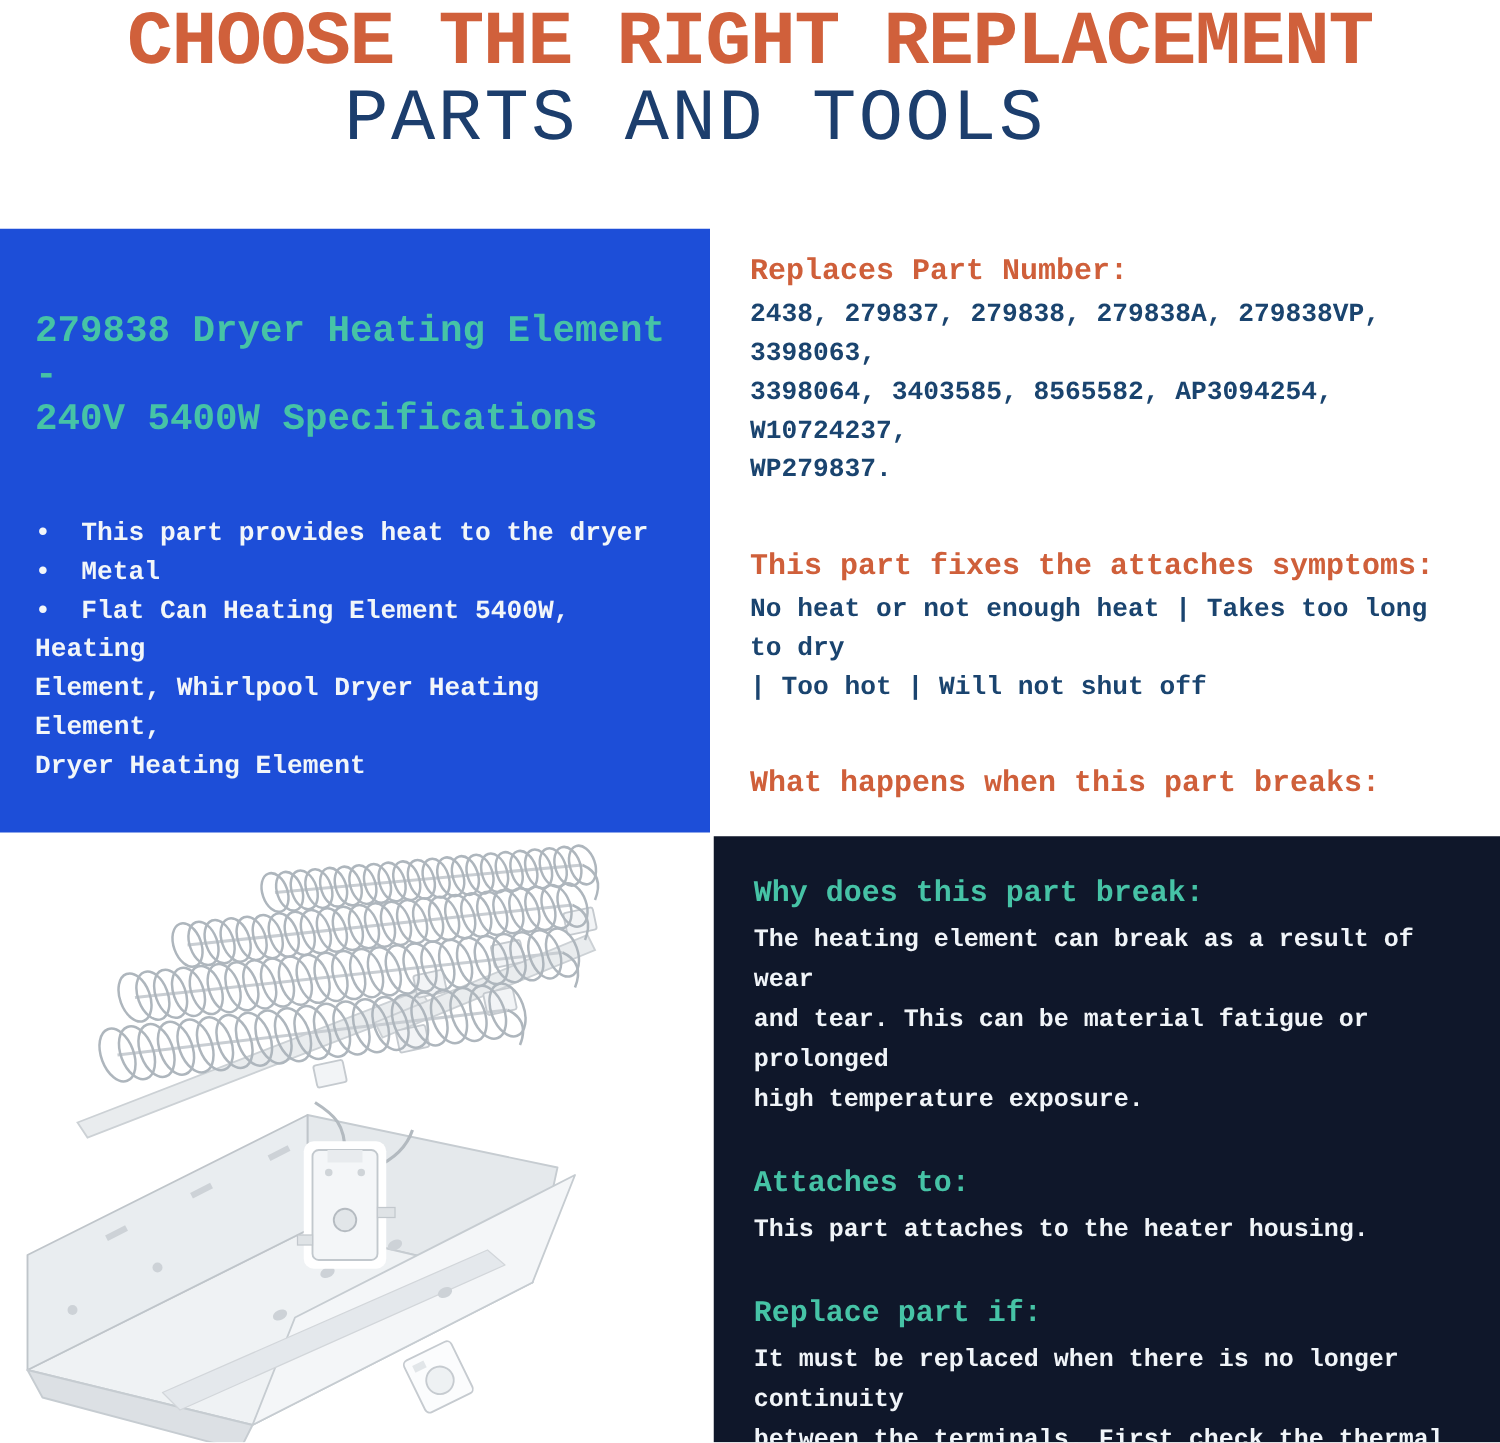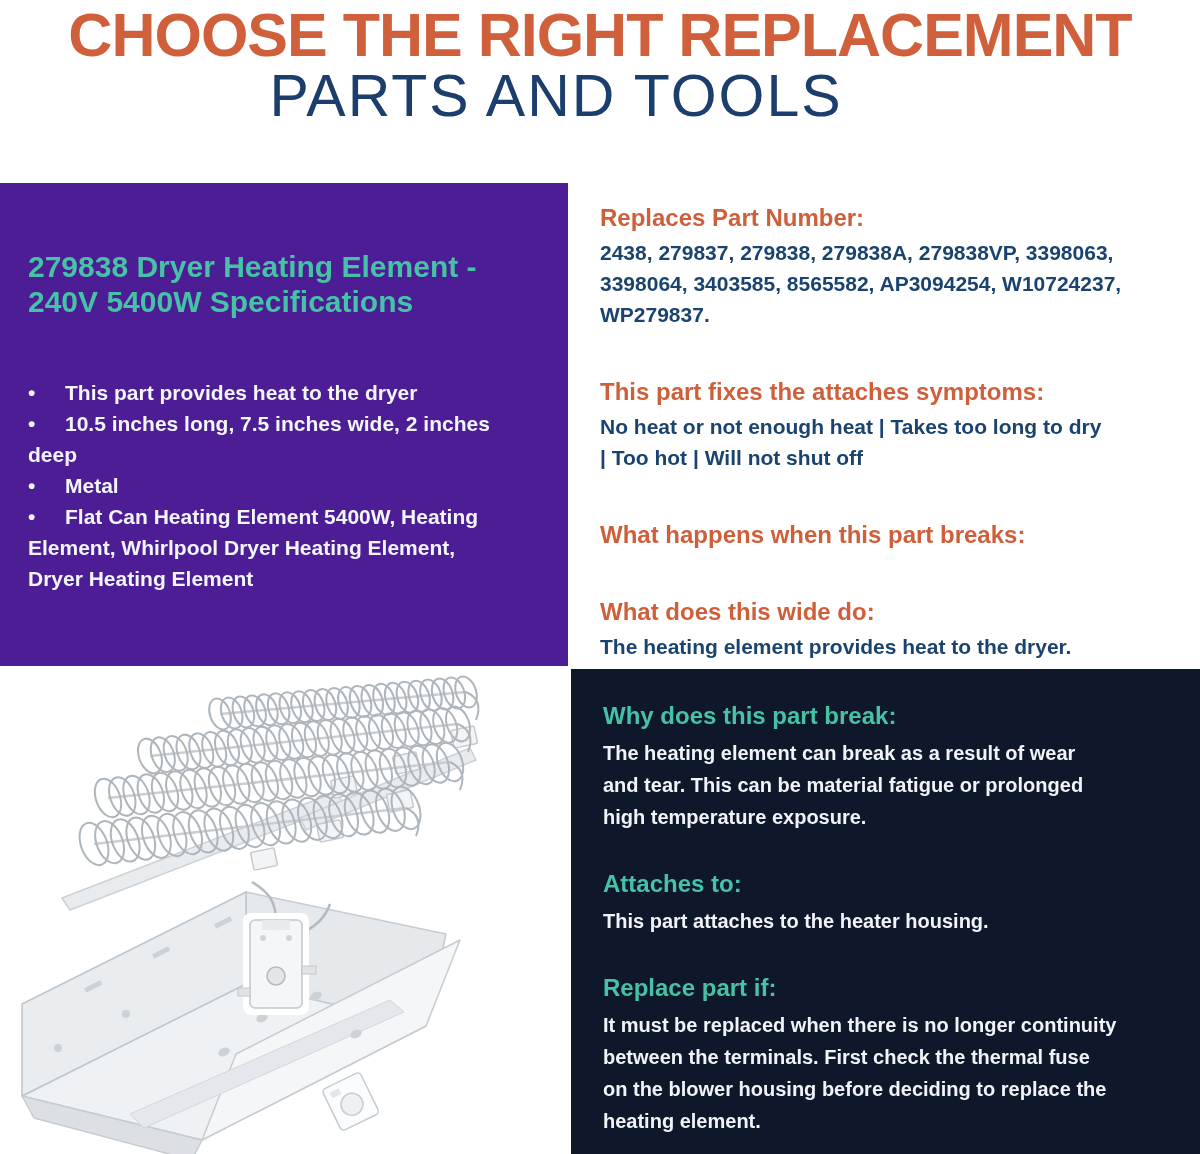--- a/index.html
+++ b/index.html
@@ -1,34 +1,34 @@
 <!DOCTYPE html>
 <html><head>
 <meta charset="utf-8">
 <style>
   html,body { margin:0; padding:0; background:#ffffff; }
   .page {
     position:relative; width:1200px; height:1154px; overflow:hidden;
-    background:#ffffff; font-family:Liberation Sans, sans-serif;
+    background:#ffffff; font-family:Liberation Mono, monospace;
   }
   
   .title1 {
     position:absolute; top:0px; left:0; width:1200px; text-align:center;
     font-size:61px; font-weight:700; letter-spacing:-1px; white-space:nowrap;
     color:#D0603B; margin:0;
   }
   .title2 {
     position:absolute; top:62px; left:0; width:1112px; text-align:center;
     font-size:59px; font-weight:400; letter-spacing:2px; white-space:nowrap;
     color:#1C3E6D; margin:0;
   }
   
   .spec-panel {
     position:absolute; left:0; top:183px; width:568px; height:483px;
-    background:#4c1d95; box-sizing:border-box; padding:66px 26px 0 28px;
+    background:#1d4ed8; box-sizing:border-box; padding:66px 26px 0 28px;
   }
   .spec-title {
     color:#46C3A6; font-size:30px; font-weight:700; line-height:35px;
     white-space:pre-line; margin:0;
   }
   .bullets { margin-top:58px; }
   .bullet { margin:0; color:#F2F6F9; font-size:21px; font-weight:700; line-height:31px; }
   .dot { display:inline-block; width:37px; }
   .bt { white-space:pre-line; }
   
@@ -58,22 +58,20 @@
 <div class="page">
 
   <h1 class="title1">CHOOSE THE RIGHT REPLACEMENT</h1>
   <h2 class="title2">PARTS AND TOOLS</h2>
 
   <section class="spec-panel">
     <h3 class="spec-title">279838 Dryer Heating Element -
 240V 5400W Specifications</h3>
     <div class="bullets">
       <p class="bullet"><span class="dot">•</span><span class="bt">This part provides heat to the dryer</span></p>
-      <p class="bullet"><span class="dot">•</span><span class="bt">10.5 inches long, 7.5 inches wide, 2 inches
-deep</span></p>
       <p class="bullet"><span class="dot">•</span><span class="bt">Metal</span></p>
       <p class="bullet"><span class="dot">•</span><span class="bt">Flat Can Heating Element 5400W, Heating
 Element, Whirlpool Dryer Heating Element,
 Dryer Heating Element</span></p>
     </div>
   </section>
 
   <section class="info-col">
     <div class="info-sec">
       <h3>Replaces Part Number:</h3>

